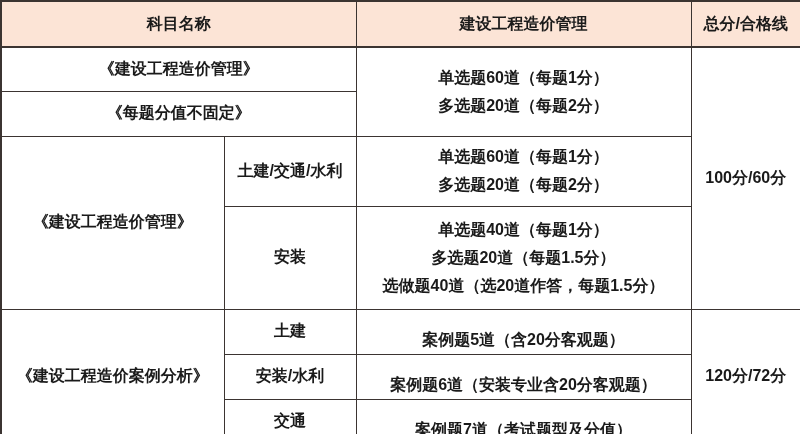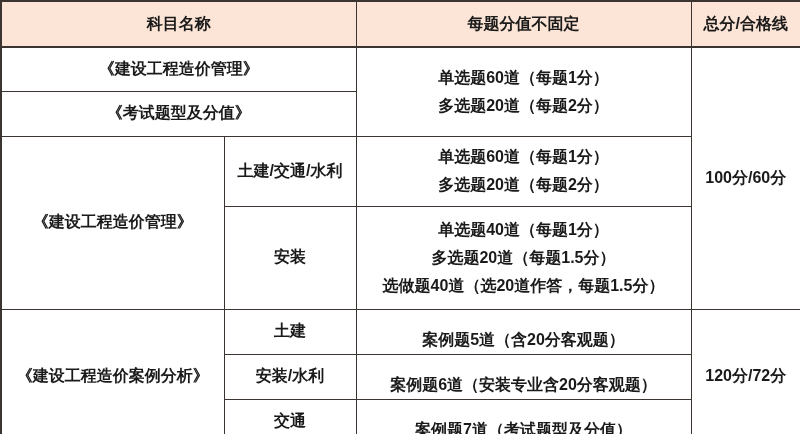--- a/index.html
+++ b/index.html
@@ -62,35 +62,35 @@
 <table class="exam-table">
   <colgroup>
     <col style="width:223px">
     <col style="width:132px">
     <col style="width:335px">
     <col style="width:110px">
   </colgroup>
   <thead>
     <tr class="hdr">
       <th colspan="2">科目名称</th>
-      <th>每题分值不固定</th>
+      <th>建设工程造价管理</th>
       <th>总分/合格线</th>
     </tr>
   </thead>
   <tbody>
     <tr class="r1">
       <td colspan="2" class="subject-cell">《建设工程造价管理》</td>
       <td rowspan="2" class="q-cell">
         <div class="q-line">单选题60道（每题1分）</div>
         <div class="q-line">多选题20道（每题2分）</div>
       </td>
       <td rowspan="4" class="total-cell">100分/60分</td>
     </tr>
     <tr class="r2">
-      <td colspan="2" class="subject-cell">《考试题型及分值》</td>
+      <td colspan="2" class="subject-cell">《每题分值不固定》</td>
     </tr>
     <tr class="r3">
       <td rowspan="2" class="subject-cell">《建设工程造价管理》</td>
       <td class="spec-cell">土建/交通/水利</td>
       <td class="q-cell">
         <div class="q-line">单选题60道（每题1分）</div>
         <div class="q-line">多选题20道（每题2分）</div>
       </td>
     </tr>
     <tr class="r4">

